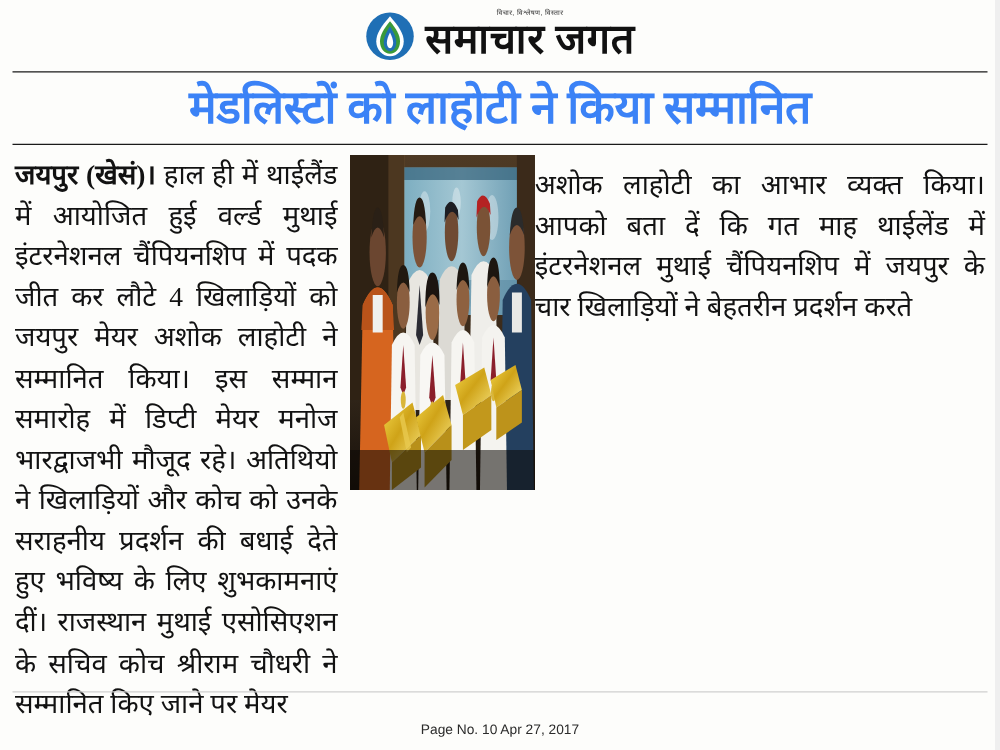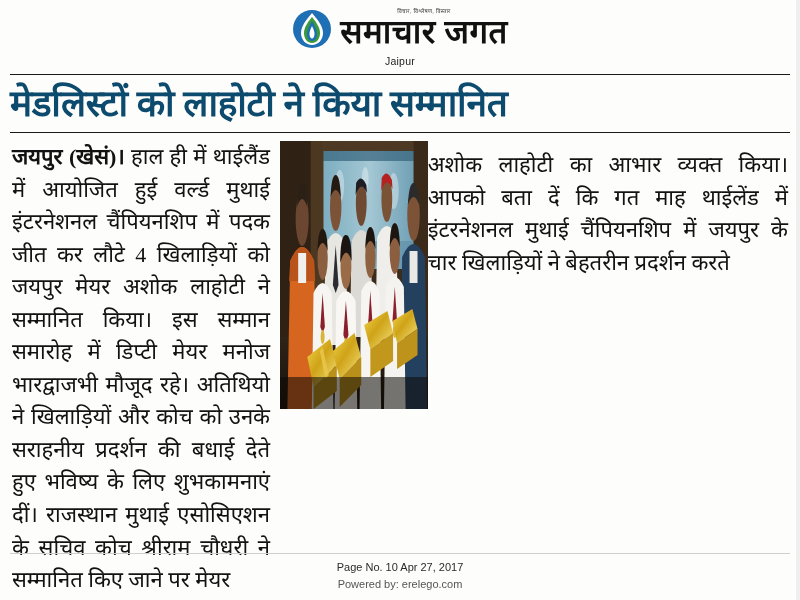--- a/index.html
+++ b/index.html
@@ -60,26 +60,26 @@
   }
   .rule-top {
     margin: 7px 10px 0 10px;
     border-top: 1.6px solid #1a1a1a;
   }
 
   
   .headline {
     margin: 0 10px;
     padding: 9px 0 8px 0;
-    text-align: left;
+    text-align: center;
     font-family: "Liberation Serif", serif;
     font-weight: bold;
     font-size: 37px;
     line-height: 1.08;
-    color: #0c4a6e;
+    color: #3b82f6;
     letter-spacing: -0.3px;
     white-space: nowrap;
   }
   .rule-under-headline {
     margin: 0 10px;
     border-top: 1.3px solid #1a1a1a;
   }
 
   
   .body-wrap {
@@ -170,21 +170,20 @@
           <path d="M20 8 C15 14 12 19 12 24 C12 30 15.5 34 20 34 C24.5 34 28 30 28 24 C28 19 25 14 20 8 Z" fill="#3a9a3a"></path>
           <path d="M20 12 C17 17 15 21 15 25 C15 29 17.2 32 20 32 C22.8 32 25 29 25 25 C25 21 23 17 20 12 Z" fill="#1f6fb5"></path>
           <path d="M20 17 C18.5 20 17.5 22.5 17.5 25 C17.5 27.6 18.6 29.5 20 29.5 C21.4 29.5 22.5 27.6 22.5 25 C22.5 22.5 21.5 20 20 17 Z" fill="#ffffff"></path>
         </svg>
       </span>
       <span style="display:flex; flex-direction:column; align-items:center;">
         <span class="logo-tagline">विचार, विश्लेषण, विस्तार</span>
         <span class="logo-text">समाचार जगत</span>
       </span>
     </div>
-    <div class="edition">Jaipur</div>
   </div>
 
   <div class="rule-top"></div>
 
   <div class="headline">मेडलिस्टों को लाहोटी ने किया सम्मानित</div>
   <div class="rule-under-headline"></div>
 
   <div class="body-wrap">
 
     <div class="col-left">
@@ -327,17 +326,16 @@
         <div class="col article-text">अशोक लाहोटी का आभार व्यक्त किया। आपको बता दें कि गत माह थाईलेंड में इंटरनेशनल मुथाई चैंपियनशिप में जयपुर के चार खिलाड़ियों ने बेहतरीन प्रदर्शन करते</div>
       </div>
 
     </div>
   </div>
 
   <div class="footer-rule"></div>
 
   <div class="footer">
     <div class="pageno">Page No. 10 Apr 27, 2017</div>
-    <div class="powered">Powered by: erelego.com</div>
   </div>
 
   <div class="rightedge"></div>
 </div>
 
 </body></html>

